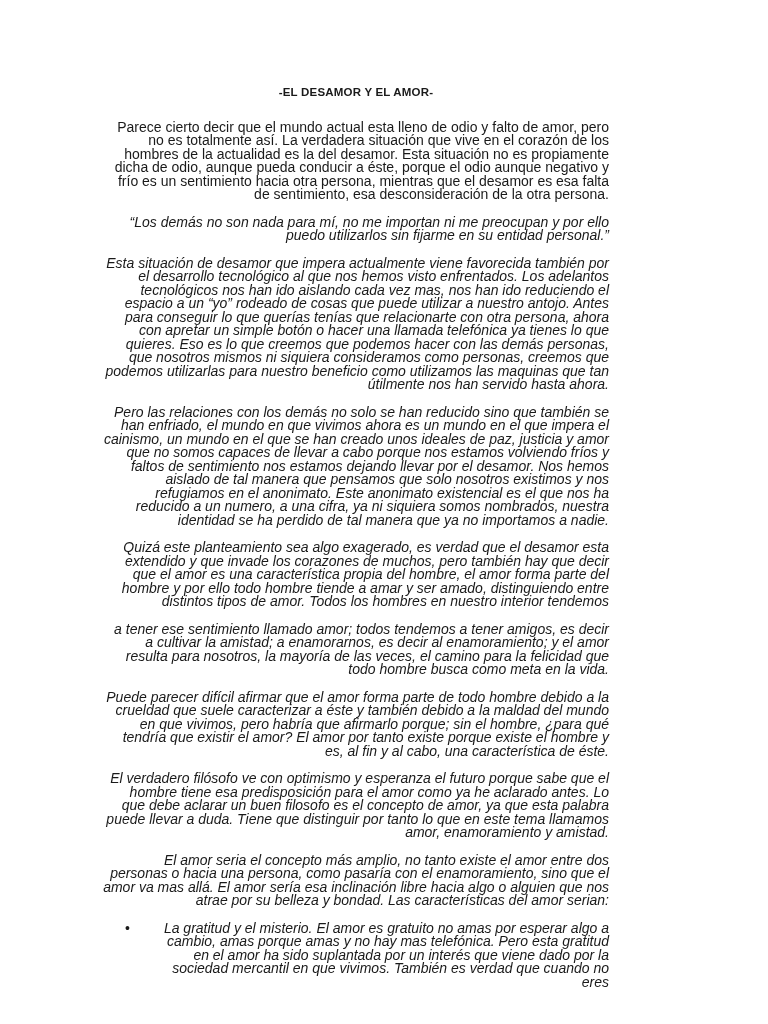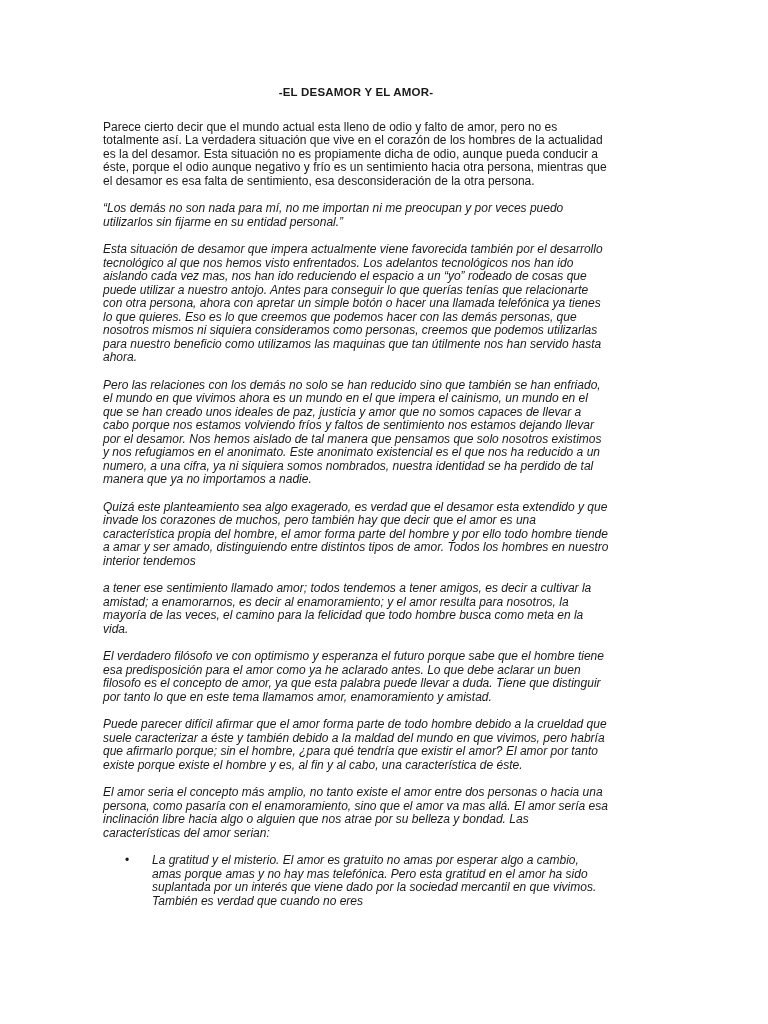--- a/index.html
+++ b/index.html
@@ -20,24 +20,24 @@
   }
   .title {
     font-size: 11.5px;
     line-height: 13.5px;
     font-weight: bold;
     text-align: center;
     margin: 0 0 21px 0;
     letter-spacing: 0.2px;
   }
   .para {
-    font-size: 12px;
+    font-size: 14px;
     line-height: 13.5px;
     margin: 0 0 14px 0;
-    text-align: left;
+    text-align: right;
   }
   .italic {
     font-style: italic;
   }
   .bullets {
     list-style: none;
     margin: 0;
     padding: 0;
   }
   .bullets li {
@@ -54,33 +54,33 @@
 </head>
 <body>
 
 <div class="page">
 
   <h1 class="title">-EL DESAMOR Y EL AMOR-</h1>
 
   <p class="para normal">Parece cierto decir que el mundo actual esta lleno de odio y falto de amor, pero no es totalmente así. La verdadera situación que vive en el corazón de los hombres de la actualidad es la del desamor. Esta situación no es propiamente dicha de odio, aunque pueda conducir a éste, porque el odio aunque negativo y frío es un sentimiento hacia otra persona, mientras que el desamor es esa falta de sentimiento, esa desconsideración de la otra persona.</p>
 
 
-  <p class="para italic">“Los demás no son nada para mí, no me importan ni me preocupan y por veces puedo utilizarlos sin fijarme en su entidad personal.”</p>
+  <p class="para italic">“Los demás no son nada para mí, no me importan ni me preocupan y por ello puedo utilizarlos sin fijarme en su entidad personal.”</p>
 
   <p class="para italic">Esta situación de desamor que impera actualmente viene favorecida también por el desarrollo tecnológico al que nos hemos visto enfrentados. Los adelantos tecnológicos nos han ido aislando cada vez mas, nos han ido reduciendo el espacio a un “yo” rodeado de cosas que puede utilizar a nuestro antojo. Antes para conseguir lo que querías tenías que relacionarte con otra persona, ahora con apretar un simple botón o hacer una llamada telefónica ya tienes lo que quieres. Eso es lo que creemos que podemos hacer con las demás personas, que nosotros mismos ni siquiera consideramos como personas, creemos que podemos utilizarlas para nuestro beneficio como utilizamos las maquinas que tan útilmente nos han servido hasta ahora.</p>
 
   <p class="para italic">Pero las relaciones con los demás no solo se han reducido sino que también se han enfriado, el mundo en que vivimos ahora es un mundo en el que impera el cainismo, un mundo en el que se han creado unos ideales de paz, justicia y amor que no somos capaces de llevar a cabo porque nos estamos volviendo fríos y faltos de sentimiento nos estamos dejando llevar por el desamor. Nos hemos aislado de tal manera que pensamos que solo nosotros existimos y nos refugiamos en el anonimato. Este anonimato existencial es el que nos ha reducido a un numero, a una cifra, ya ni siquiera somos nombrados, nuestra identidad se ha perdido de tal manera que ya no importamos a nadie.</p>
 
   <p class="para italic">Quizá este planteamiento sea algo exagerado, es verdad que el desamor esta extendido y que invade los corazones de muchos, pero también hay que decir que el amor es una característica propia del hombre, el amor forma parte del hombre y por ello todo hombre tiende a amar y ser amado, distinguiendo entre distintos tipos de amor. Todos los hombres en nuestro interior tendemos</p>
 
   <p class="para italic">a tener ese sentimiento llamado amor; todos tendemos a tener amigos, es decir a cultivar la amistad; a enamorarnos, es decir al enamoramiento; y el amor resulta para nosotros, la mayoría de las veces, el camino para la felicidad que todo hombre busca como meta en la vida.</p>
 
+  <p class="para italic">Puede parecer difícil afirmar que el amor forma parte de todo hombre debido a la crueldad que suele caracterizar a éste y también debido a la maldad del mundo en que vivimos, pero habría que afirmarlo porque; sin el hombre, ¿para qué tendría que existir el amor? El amor por tanto existe porque existe el hombre y es, al fin y al cabo, una característica de éste.</p>
+
   <p class="para italic">El verdadero filósofo ve con optimismo y esperanza el futuro porque sabe que el hombre tiene esa predisposición para el amor como ya he aclarado antes. Lo que debe aclarar un buen filosofo es el concepto de amor, ya que esta palabra puede llevar a duda. Tiene que distinguir por tanto lo que en este tema llamamos amor, enamoramiento y amistad.</p>
-
-  <p class="para italic">Puede parecer difícil afirmar que el amor forma parte de todo hombre debido a la crueldad que suele caracterizar a éste y también debido a la maldad del mundo en que vivimos, pero habría que afirmarlo porque; sin el hombre, ¿para qué tendría que existir el amor? El amor por tanto existe porque existe el hombre y es, al fin y al cabo, una característica de éste.</p>
 
   <p class="para italic">El amor seria el concepto más amplio, no tanto existe el amor entre dos personas o hacia una persona, como pasaría con el enamoramiento, sino que el amor va mas allá. El amor sería esa inclinación libre hacia algo o alguien que nos atrae por su belleza y bondad. Las características del amor serian:</p>
 
   <ul class="bullets">
     <li class="para italic">
       <span class="bullet-marker">•</span>
       <span>La gratitud y el misterio. El amor es gratuito no amas por esperar algo a cambio, amas porque amas y no hay mas telefónica. Pero esta gratitud en el amor ha sido suplantada por un interés que viene dado por la sociedad mercantil en que vivimos. También es verdad que cuando no eres</span>
     </li>
   </ul>
 

